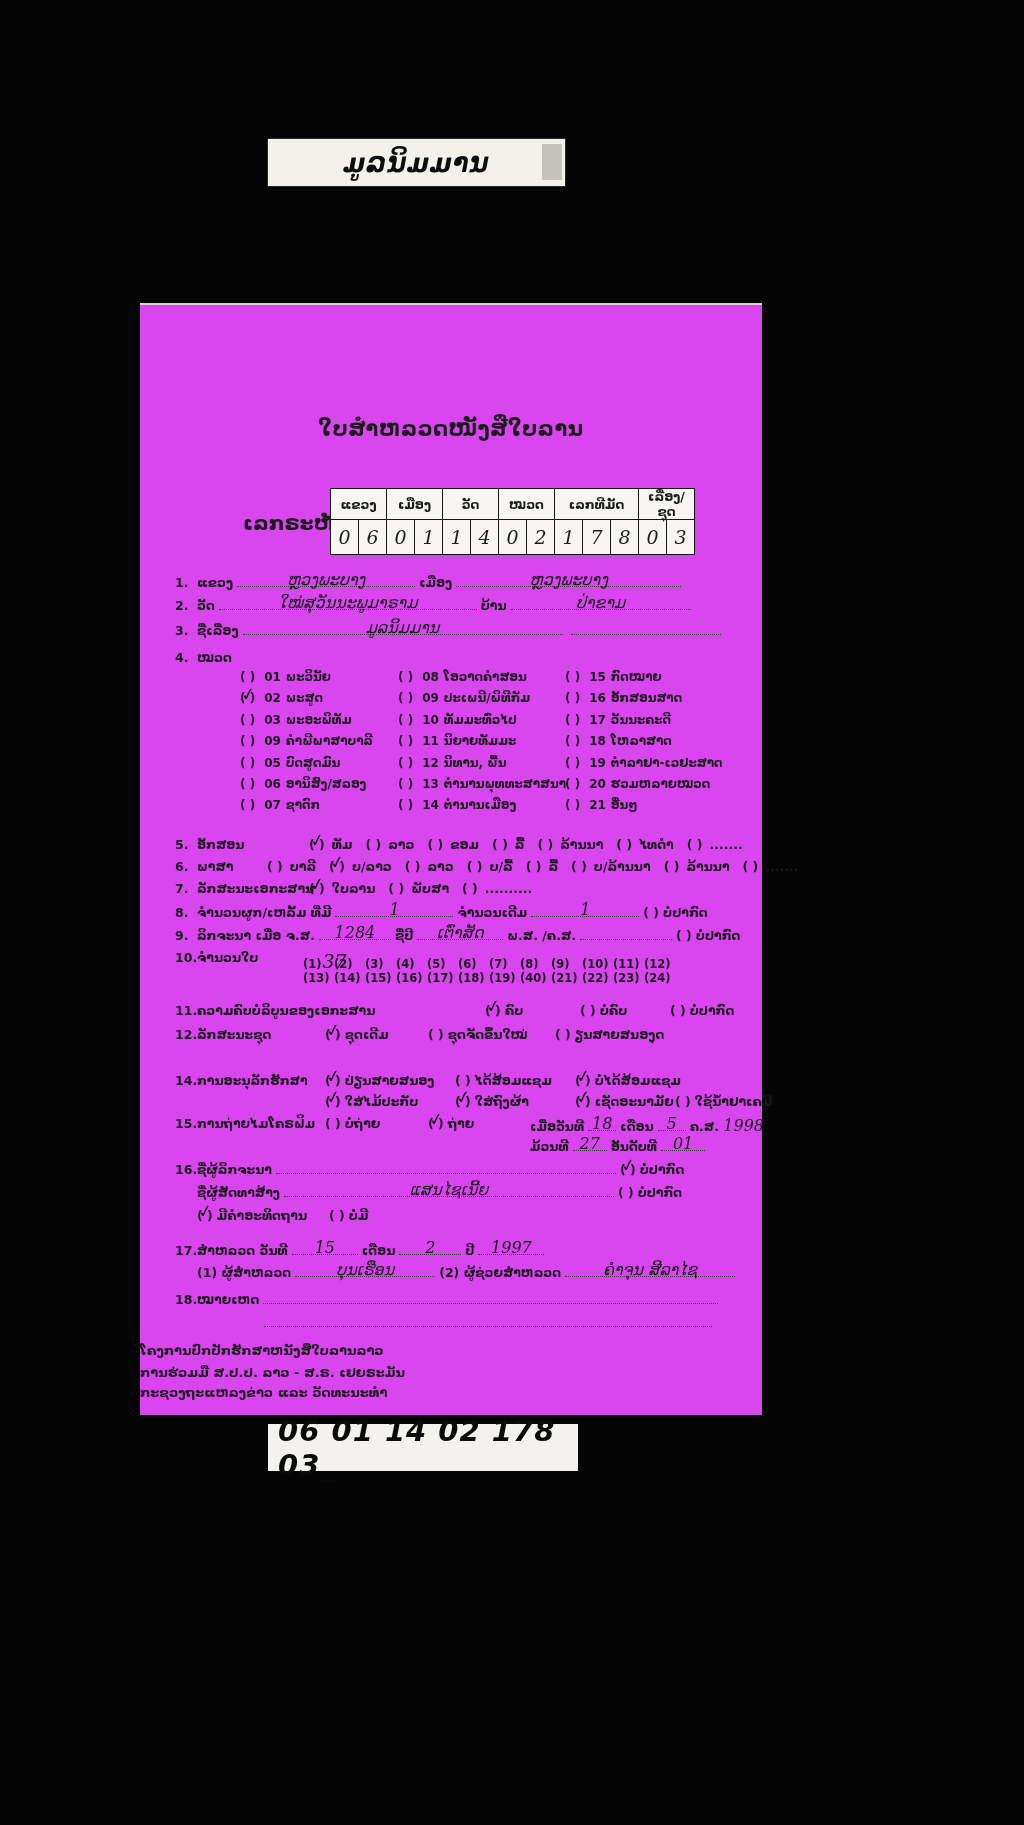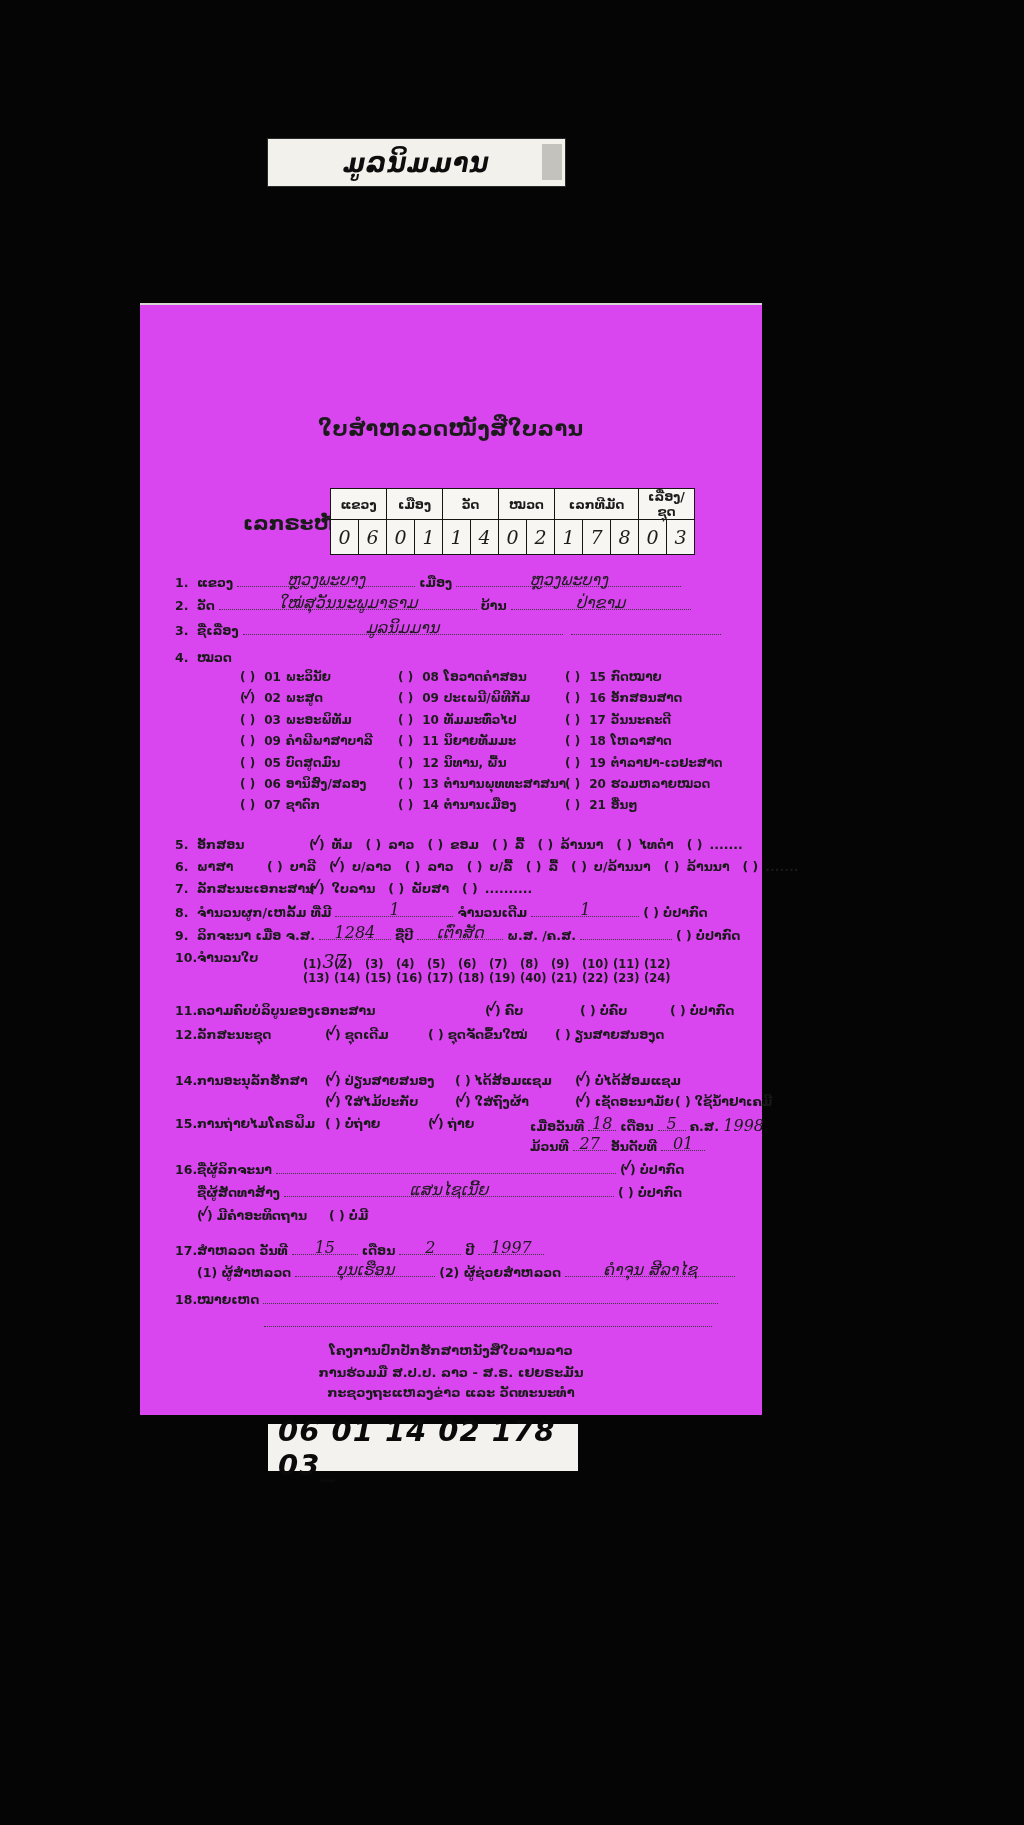--- a/index.html
+++ b/index.html
@@ -36,21 +36,21 @@
   .cats{position:absolute;}
   .cat{display:flex;gap:5px;align-items:baseline;height:21.4px;font-size:12px;font-weight:700;}
   .cnum{font-weight:800;}
   
   .opts{display:inline-flex;}
   .opt{display:inline-flex;gap:3px;margin-right:13px;font-weight:700;}
   .opt-at{position:absolute;top:0;font-weight:700;}
   .slots{position:absolute;left:128px;top:0;display:flex;}
   .slot{width:31px;font-size:11.5px;font-weight:800;}
   .hwI{font-family:"DejaVu Serif",serif;font-style:italic;font-size:19px;font-weight:500;margin-left:1px;}
-  .footer-line{position:absolute;left:0;width:100%;text-align:center;font-size:13px;font-weight:800;}
+  .footer-line{position:absolute;left:0;width:100%;font-size:13px;font-weight:800;}
   
   .code-strip{position:absolute;left:268px;top:1424px;width:310px;height:47px;background:#f3f2ee;
               display:flex;align-items:center;padding-left:10px;box-sizing:border-box;}
   .code-strip span{font-size:29px;font-weight:800;font-style:italic;letter-spacing:1px;color:#0a0a0a;}
 </style>
 </head>
 <body>
 
 <div class="stage">
 

